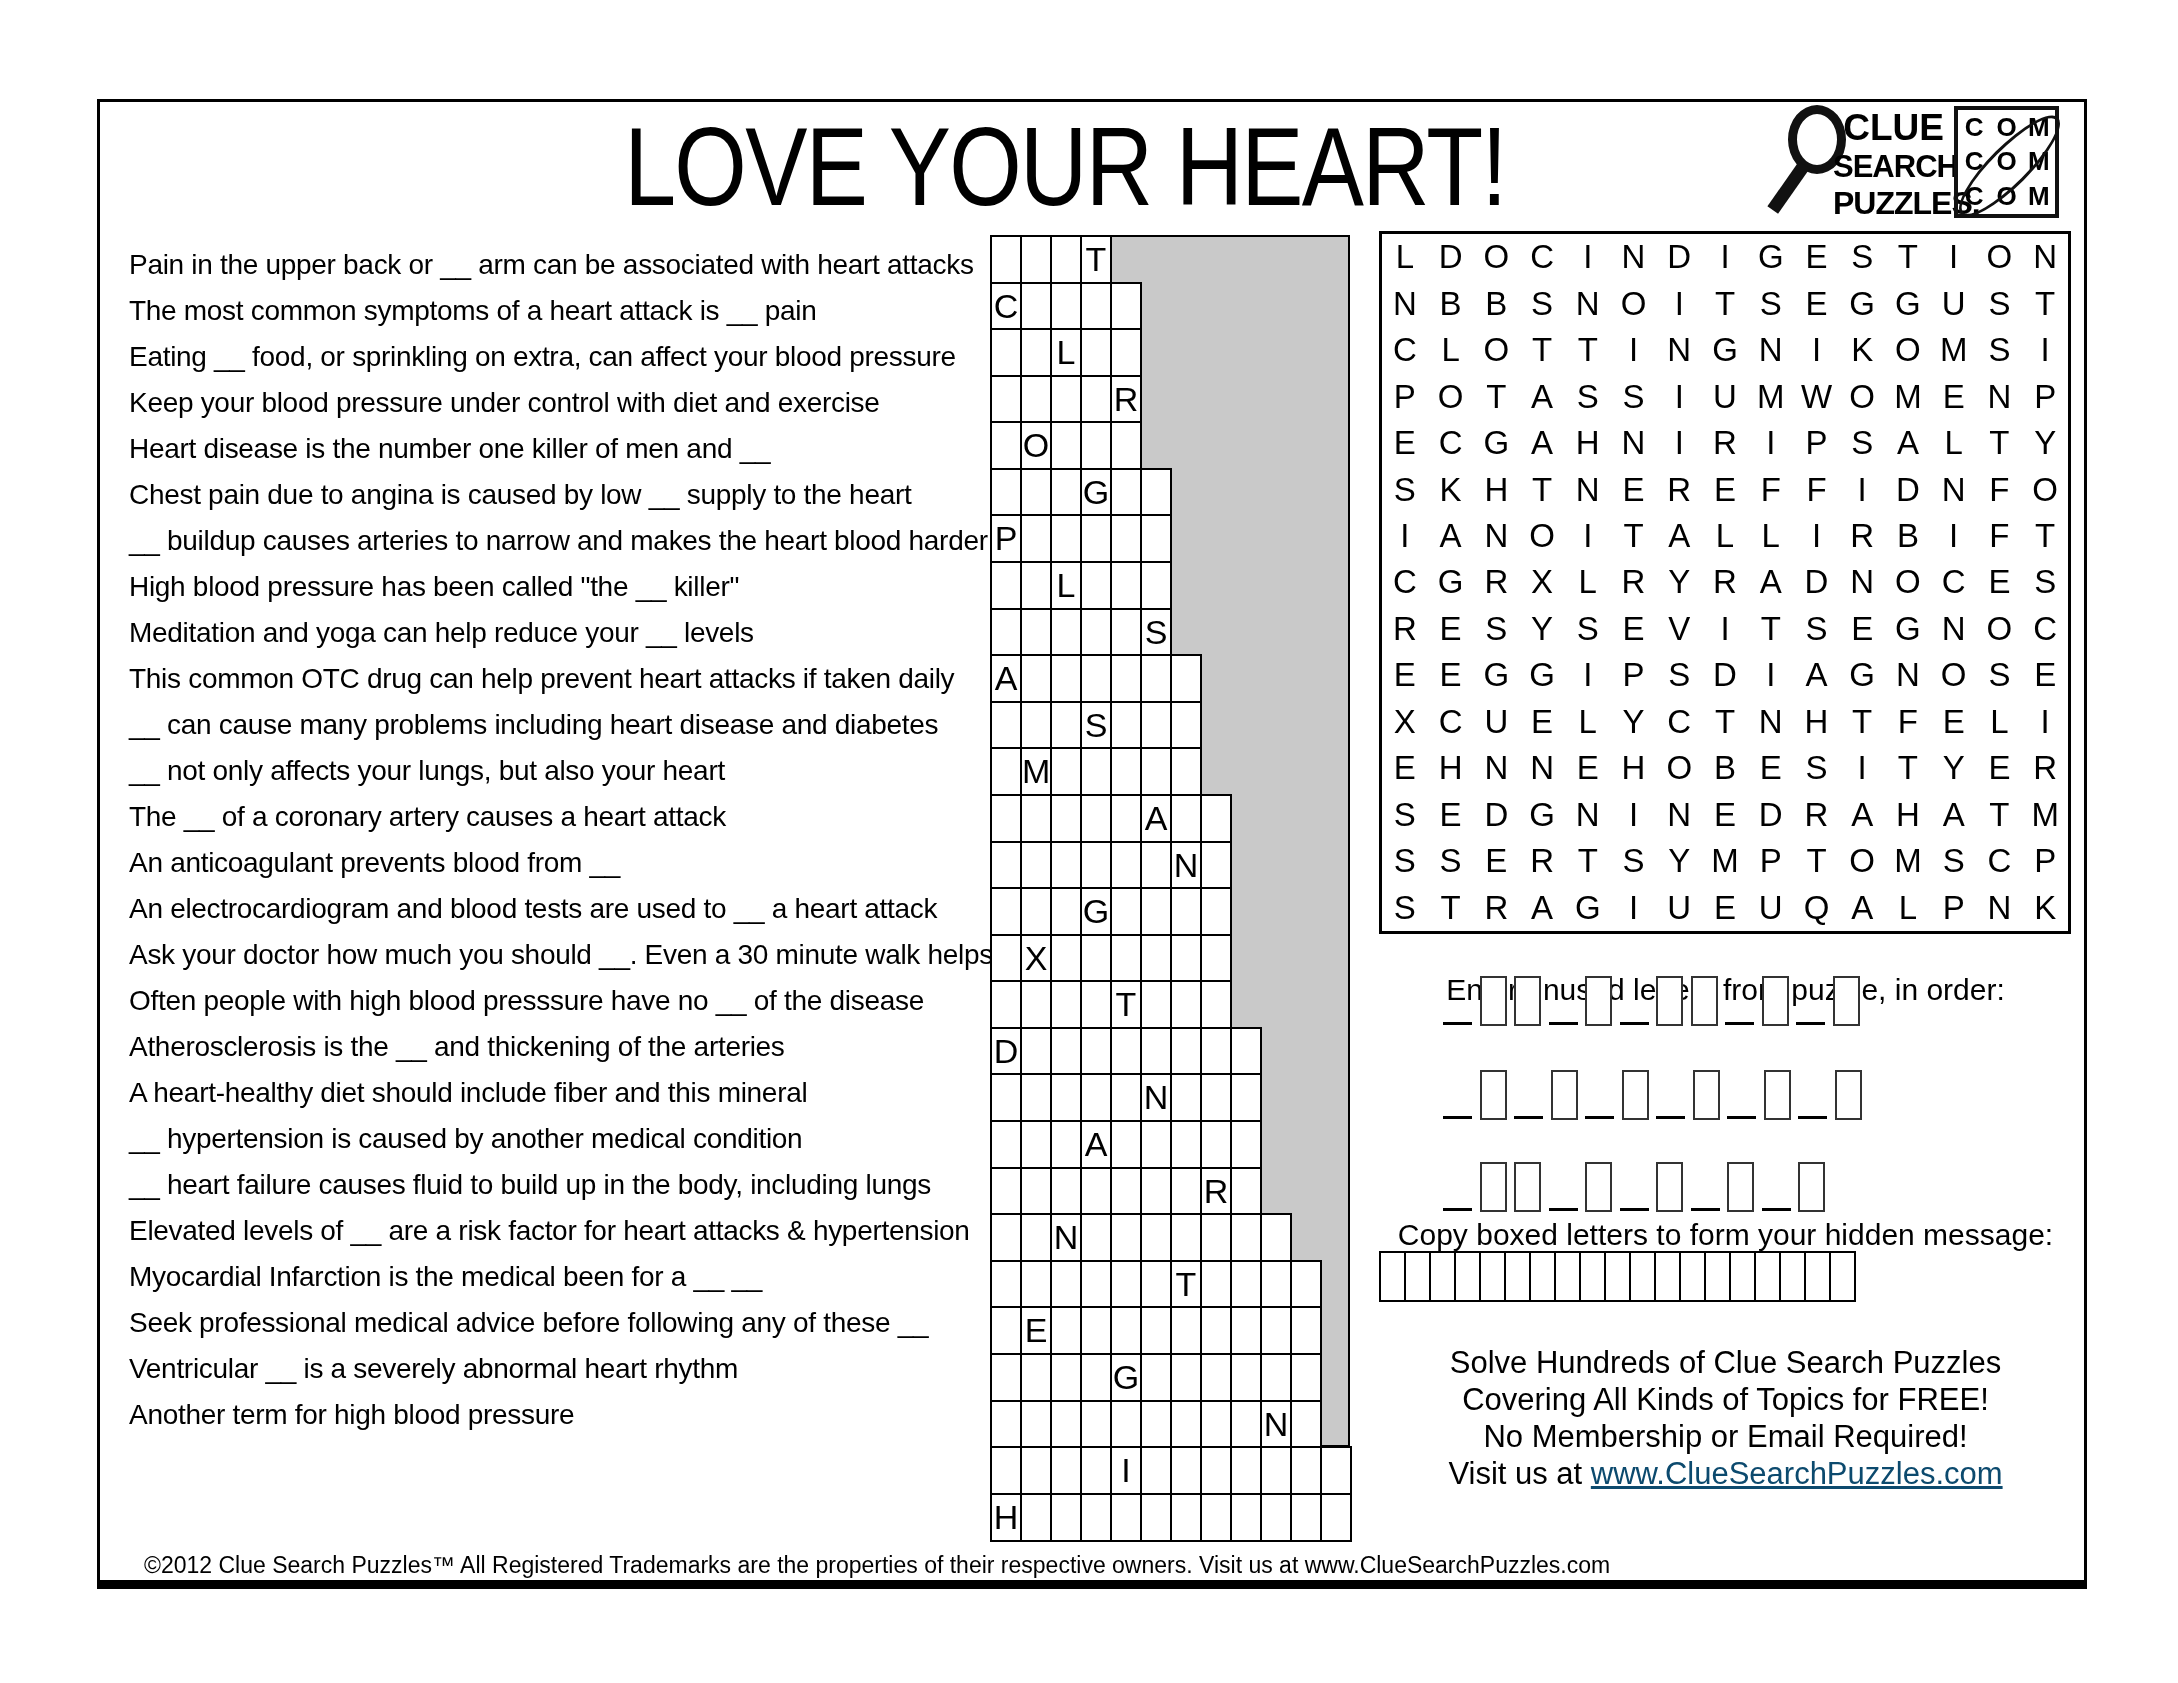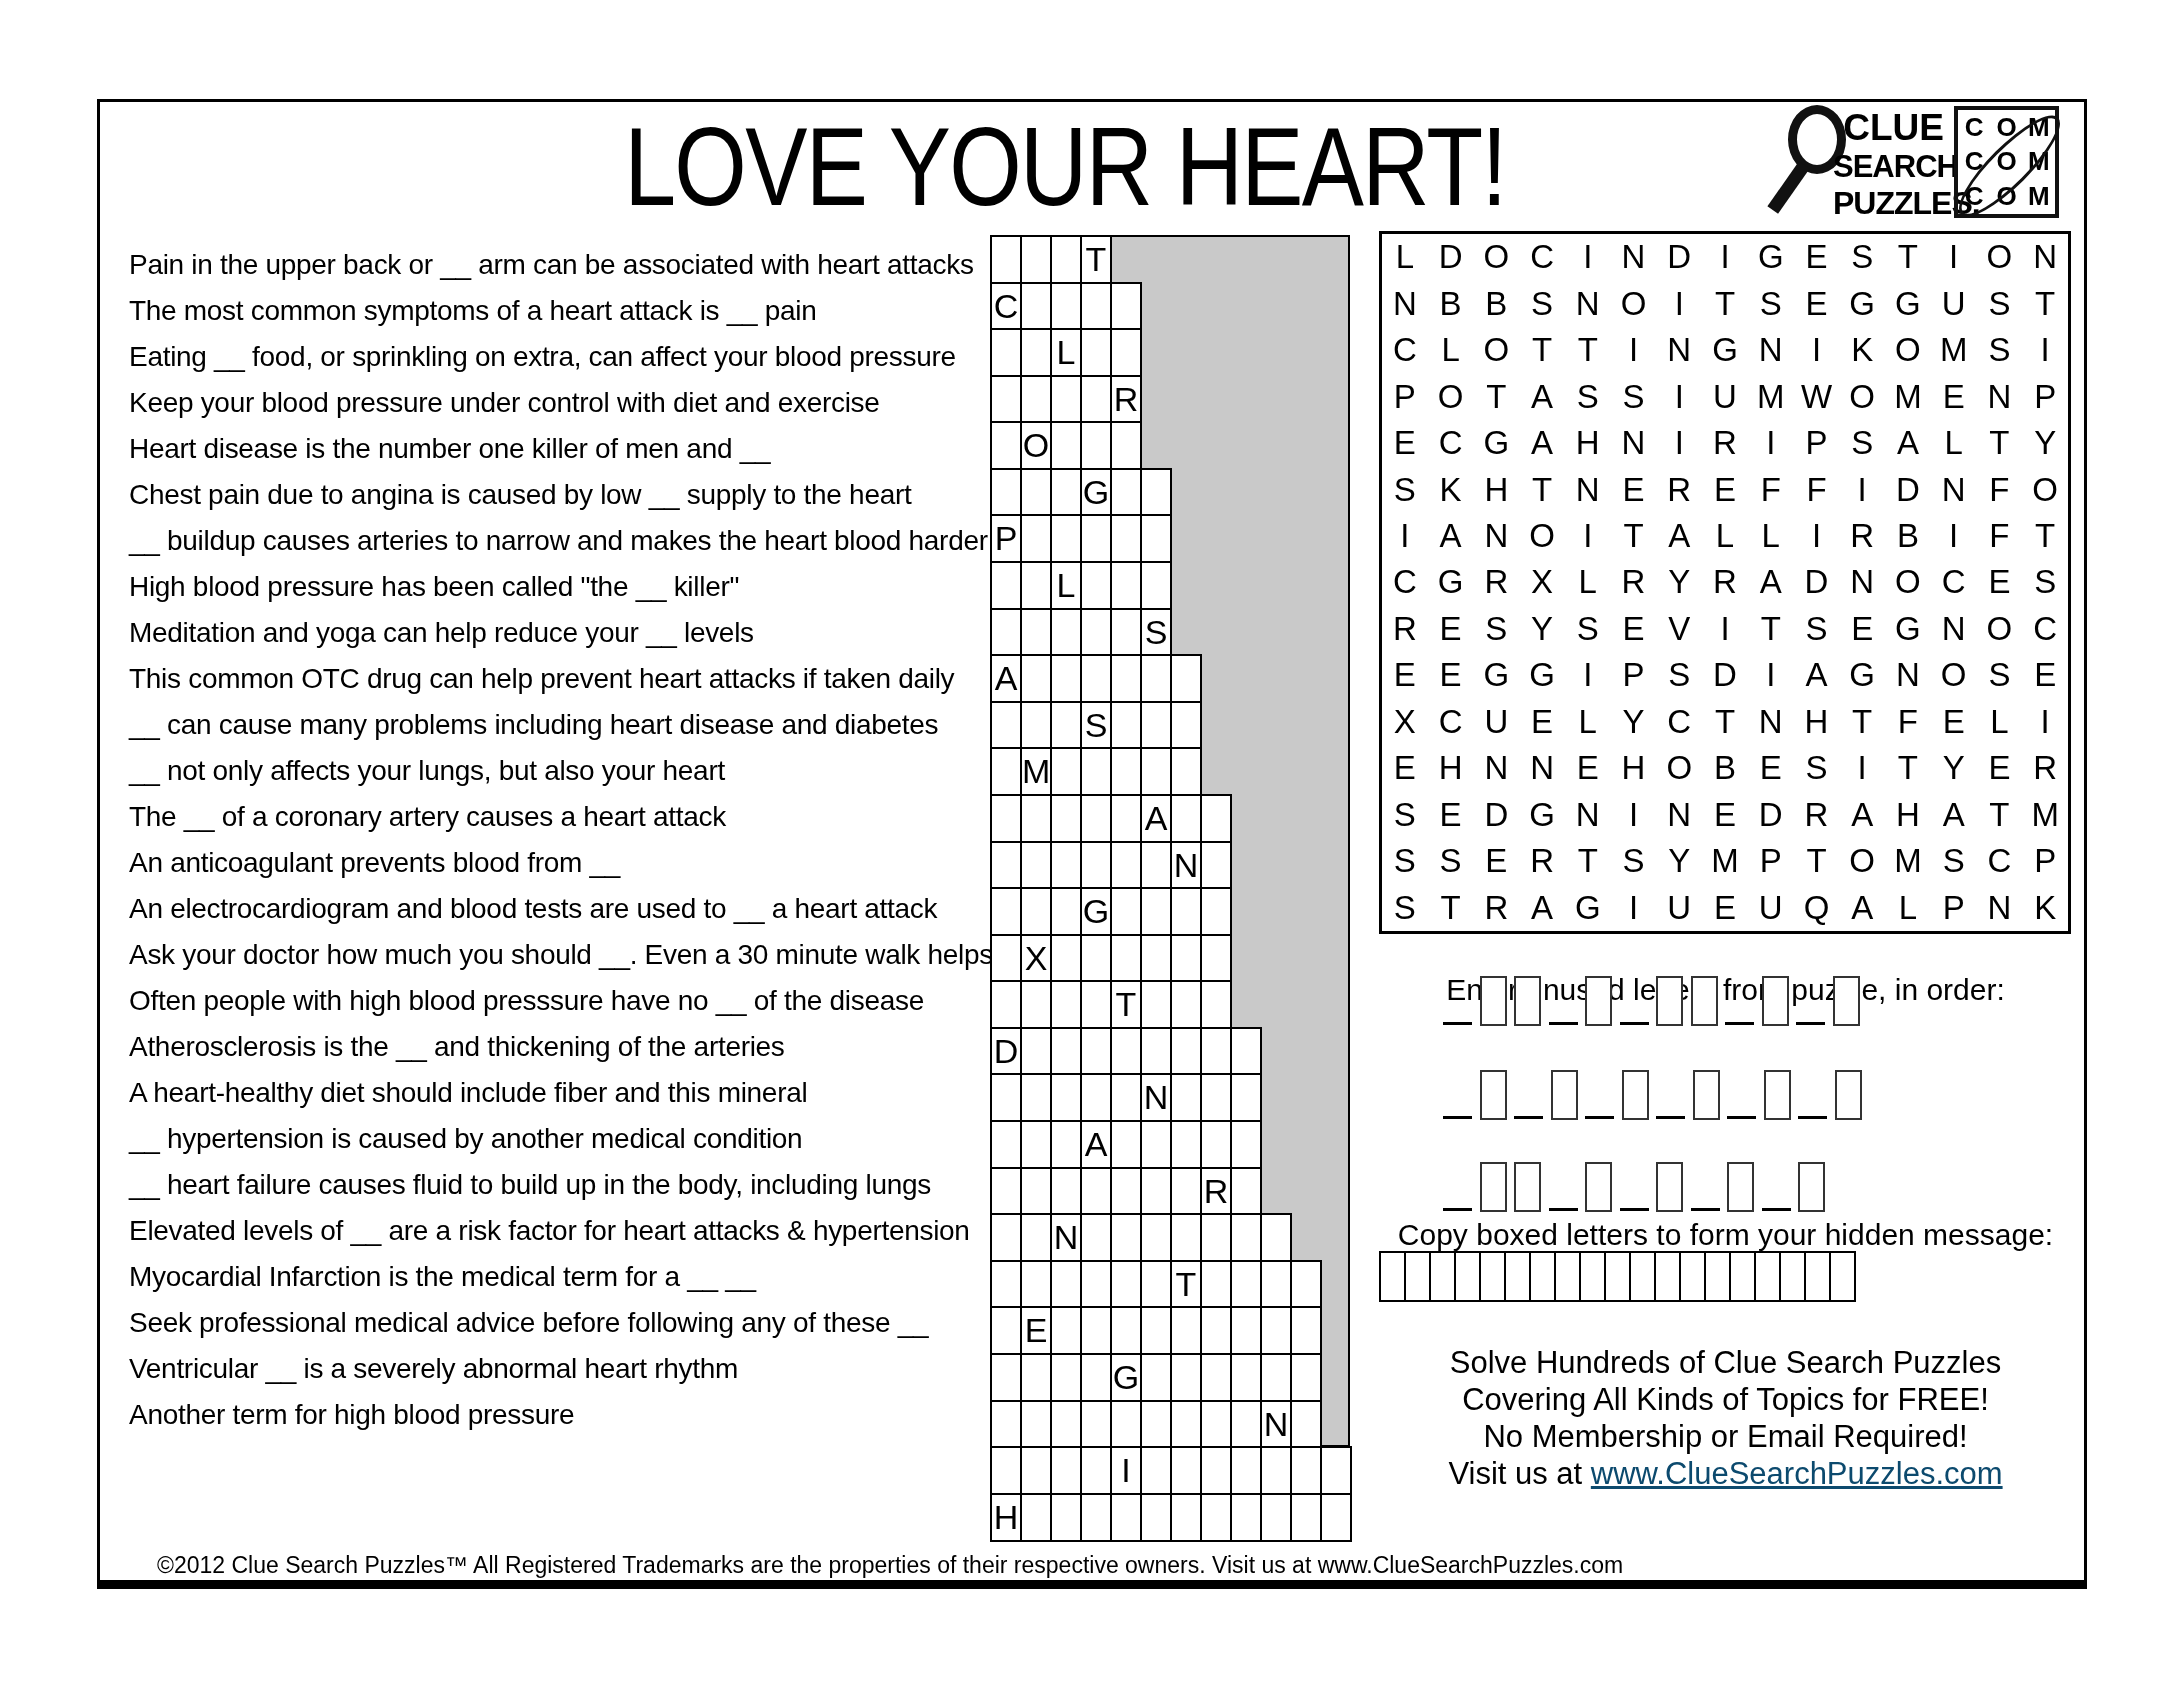--- a/index.html
+++ b/index.html
@@ -47,21 +47,21 @@
   .slot-underscore{width:29px;height:4px;border-bottom:3px solid #000;margin-bottom:1px;}
   
   .hidden-strip{position:absolute;left:1379px;top:1251px;display:flex;}
   .hm-cell{width:27px;height:51px;border:2px solid #000;box-sizing:border-box;background:#fff;}
   .hm-cell + .hm-cell{margin-left:-2px;}
   
   .promo{position:absolute;left:1379px;top:1344px;width:693px;text-align:center;
         font-size:31px;line-height:37px;}
   .promo a{color:#0c4a6e;}
   
-  .footer{position:absolute;left:157px;top:1552px;font-size:23px;}
+  .footer{position:absolute;left:144px;top:1552px;font-size:23px;}
 </style>
 </head>
 <body>
 
 <div class="page">
   <div class="main-border"></div>
 
   <h1 class="title">LOVE YOUR HEART!</h1>
 
   <div class="logo">
@@ -104,21 +104,21 @@
       <div class="clue">The __ of a coronary artery causes a heart attack</div>
       <div class="clue">An anticoagulant prevents blood from __</div>
       <div class="clue">An electrocardiogram and blood tests are used to __ a heart attack</div>
       <div class="clue">Ask your doctor how much you should __.  Even a 30 minute walk helps</div>
       <div class="clue">Often people with high blood presssure have no __ of the disease</div>
       <div class="clue">Atherosclerosis is the __ and thickening of the arteries</div>
       <div class="clue">A heart-healthy diet should include fiber and this mineral</div>
       <div class="clue">__ hypertension is caused by another medical condition</div>
       <div class="clue">__ heart failure causes fluid to build up in the body, including lungs</div>
       <div class="clue">Elevated levels of __ are a risk factor for heart attacks &amp; hypertension</div>
-      <div class="clue">Myocardial Infarction is the medical term for a __ __</div>
+      <div class="clue">Myocardial Infarction is the medical been for a __ __</div>
       <div class="clue">Seek professional medical advice before following any of these __</div>
       <div class="clue">Ventricular __ is a severely abnormal heart rhythm</div>
       <div class="clue">Another term for high blood pressure</div>
     </div>
 
   <div class="crossword" id="crossword">
     <div class="cw-gray"></div>
   <div class="cw-row" style="top: 0px;">
         <div class="cw-cell"></div>
         <div class="cw-cell"></div>

